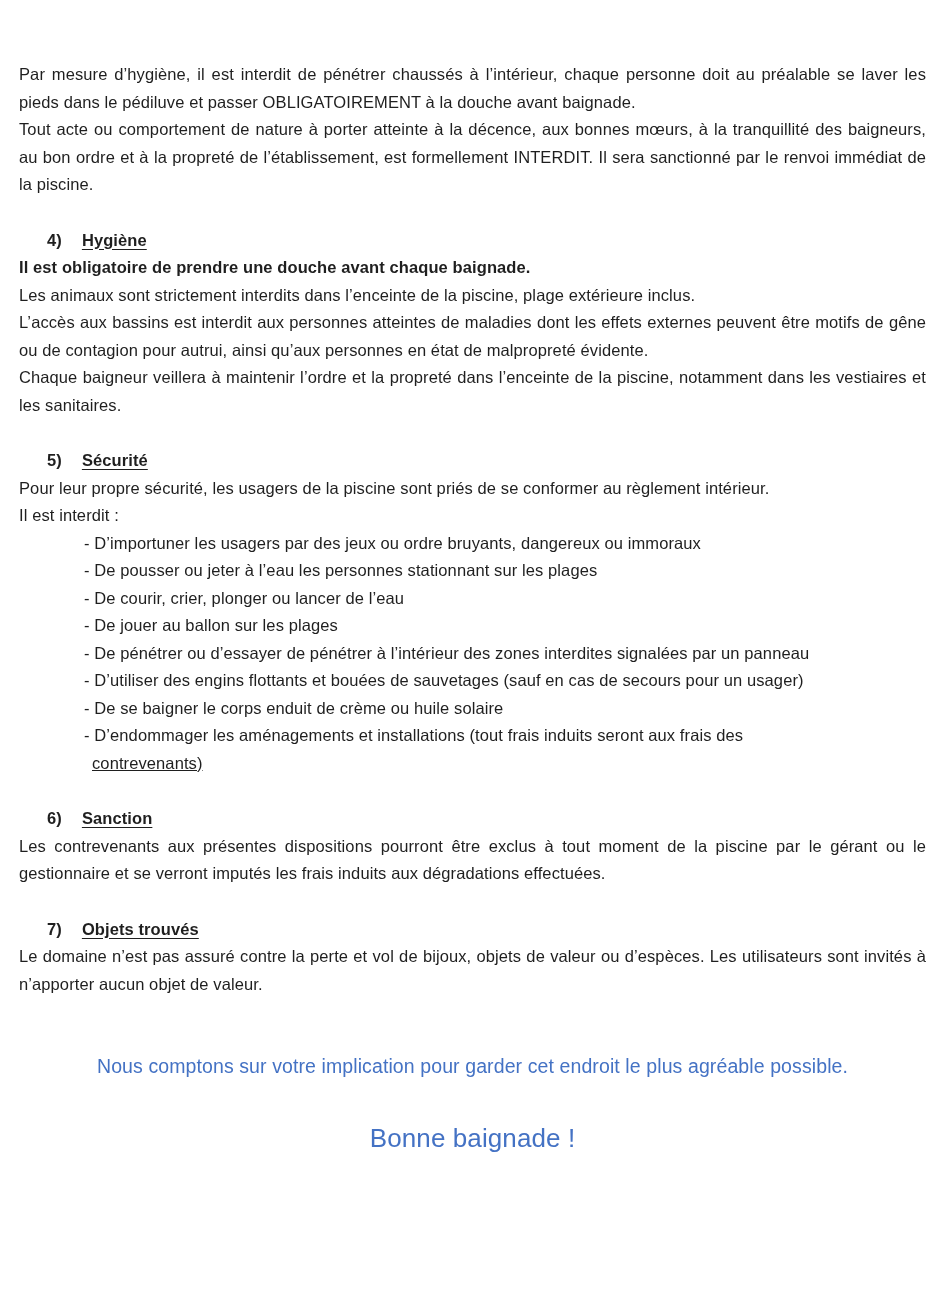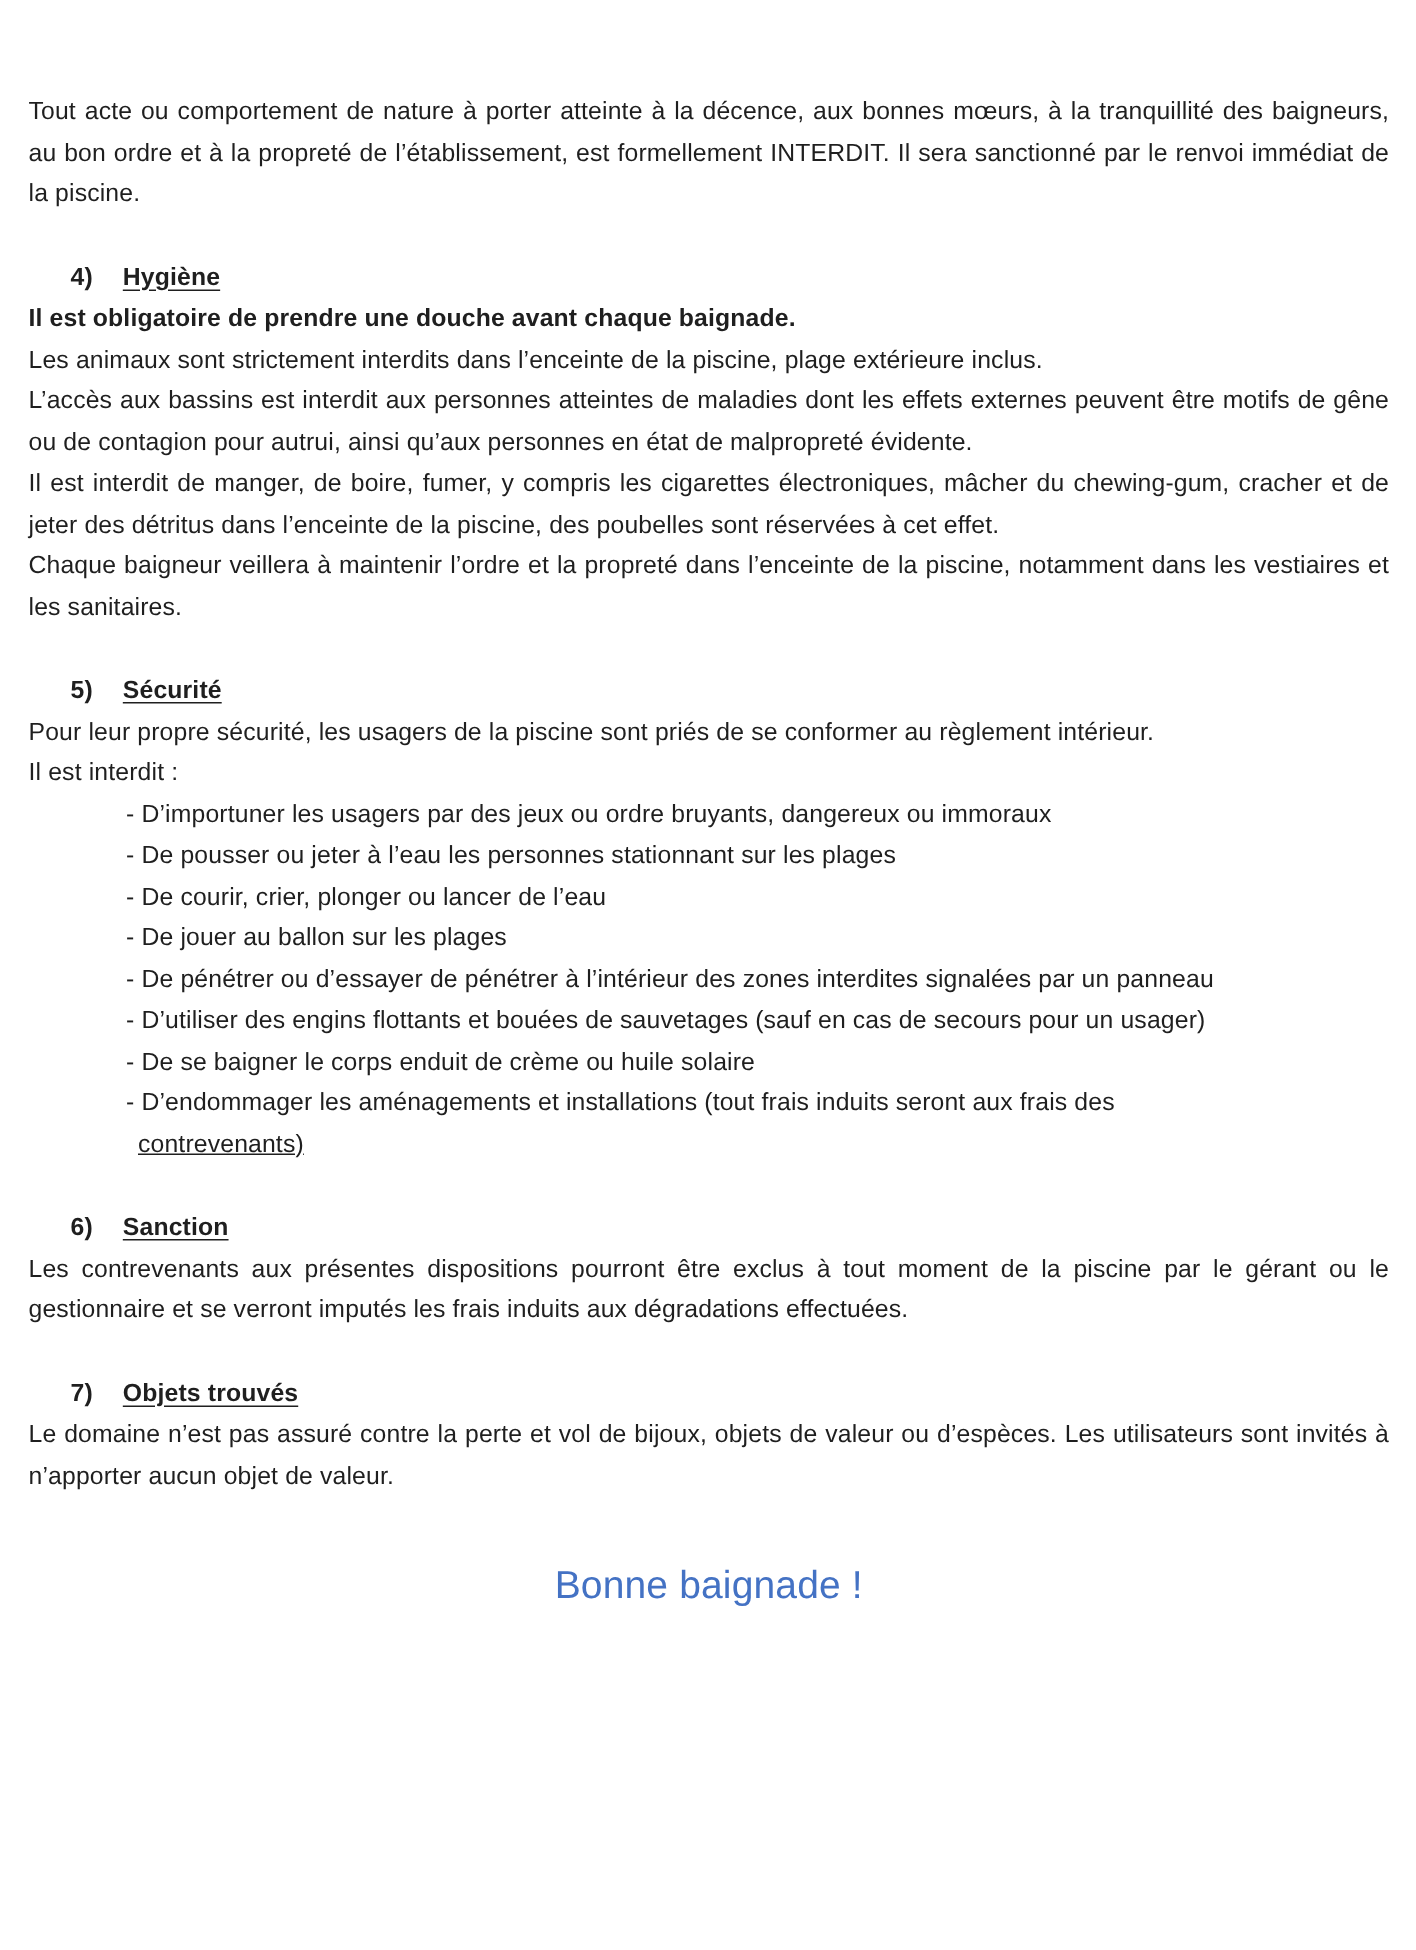--- a/index.html
+++ b/index.html
@@ -60,29 +60,29 @@
     color: #4472c4;
     font-size: 26px;
     line-height: 47px;
   }
 </style>
 </head>
 <body>
 
 <div class="doc">
 
+  <p class="just">Par mesure d’hygiène, il est interdit de pénétrer chaussés à l’intérieur, chaque personne doit au préalable se laver les pieds dans le pédiluve et passer OBLIGATOIREMENT à la douche avant baignade.</p>
   <p class="just">Tout acte ou comportement de nature à porter atteinte à la décence, aux bonnes mœurs, à la tranquillité des baigneurs, au bon ordre et à la propreté de l’établissement, est formellement INTERDIT. Il sera sanctionné par le renvoi immédiat de la piscine.</p>
 
   <div class="heading">
     <span class="h-num">4)</span><span class="h-title">Hygiène</span>
   </div>
   <p class="bold-line">Il est obligatoire de prendre une douche avant chaque baignade.</p>
   <p class="just">Les animaux sont strictement interdits dans l’enceinte de la piscine, plage extérieure inclus.</p>
   <p class="just">L’accès aux bassins est interdit aux personnes atteintes de maladies dont les effets externes peuvent être motifs de gêne ou de contagion pour autrui, ainsi qu’aux personnes en état de malpropreté évidente.</p>
-  <p class="just">Il est interdit de manger, de boire, fumer, y compris les cigarettes électroniques, mâcher du chewing-gum, cracher et de jeter des détritus dans l’enceinte de la piscine, des poubelles sont réservées à cet effet.</p>
   <p class="just note">Chaque baigneur veillera à maintenir l’ordre et la propreté dans l’enceinte de la piscine, notamment dans les vestiaires et les sanitaires.</p>
 
   <div class="heading">
     <span class="h-num">5)</span><span class="h-title">Sécurité</span>
   </div>
   <p>Pour leur propre sécurité, les usagers de la piscine sont priés de se conformer au règlement intérieur.</p>
   <p>Il est interdit :</p>
   <ul class="rules">
     <li>- D’importuner les usagers par des jeux ou ordre bruyants, dangereux ou immoraux</li>
     <li>- De pousser ou jeter à l’eau les personnes stationnant sur les plages</li>
@@ -98,15 +98,16 @@
   <div class="heading">
     <span class="h-num">6)</span><span class="h-title">Sanction</span>
   </div>
   <p class="just">Les contrevenants aux présentes dispositions pourront être exclus à tout moment de la piscine par le gérant ou le gestionnaire et se verront imputés les frais induits aux dégradations effectuées.</p>
 
   <div class="heading">
     <span class="h-num">7)</span><span class="h-title">Objets trouvés</span>
   </div>
   <p class="just">Le domaine n’est pas assuré contre la perte et vol de bijoux, objets de valeur ou d’espèces. Les utilisateurs sont invités à n’apporter aucun objet de valeur.</p>
 
+  <p class="closing">Nous comptons sur votre implication pour garder cet endroit le plus agréable possible.</p>
   <p class="farewell">Bonne baignade !</p>
 
 </div>
 
 </body></html>

